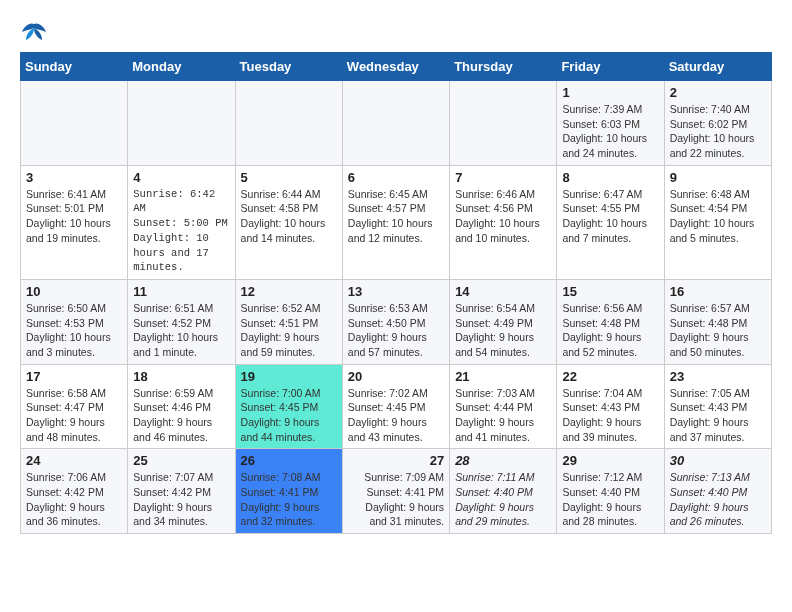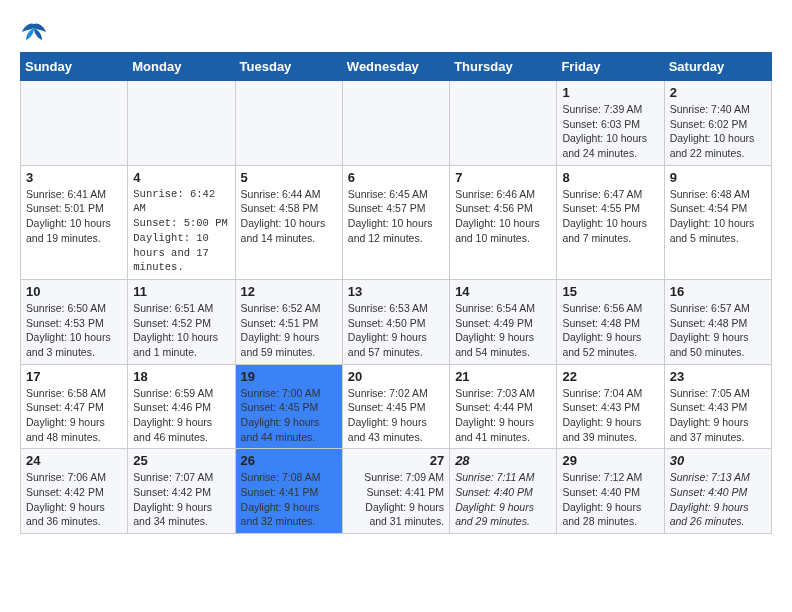--- a/index.html
+++ b/index.html
@@ -241,21 +241,21 @@
           <div class="day-info" style="white-space: pre-line;">Sunrise: 6:58 AM
 Sunset: 4:47 PM
 Daylight: 9 hours and 48 minutes.</div>
         </td>
         <td style="background: rgb(255, 255, 255);">
           <span class="day-number">18</span>
           <div class="day-info" style="white-space: pre-line;">Sunrise: 6:59 AM
 Sunset: 4:46 PM
 Daylight: 9 hours and 46 minutes.</div>
         </td>
-        <td style="background: #3b82f6; margin-left: 38px;">
+        <td style="background: #5eead4; margin-left: 38px;">
           <span class="day-number">19</span>
           <div class="day-info" style="white-space: pre-line;">Sunrise: 7:00 AM
 Sunset: 4:45 PM
 Daylight: 9 hours and 44 minutes.</div>
         </td>
         <td style="background: rgb(255, 255, 255);">
           <span class="day-number">20</span>
           <div class="day-info" style="white-space: pre-line;">Sunrise: 7:02 AM
 Sunset: 4:45 PM
 Daylight: 9 hours and 43 minutes.</div>

